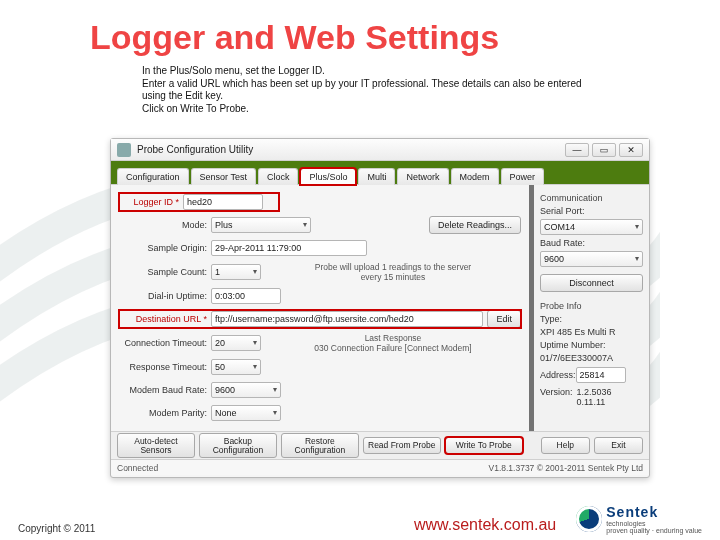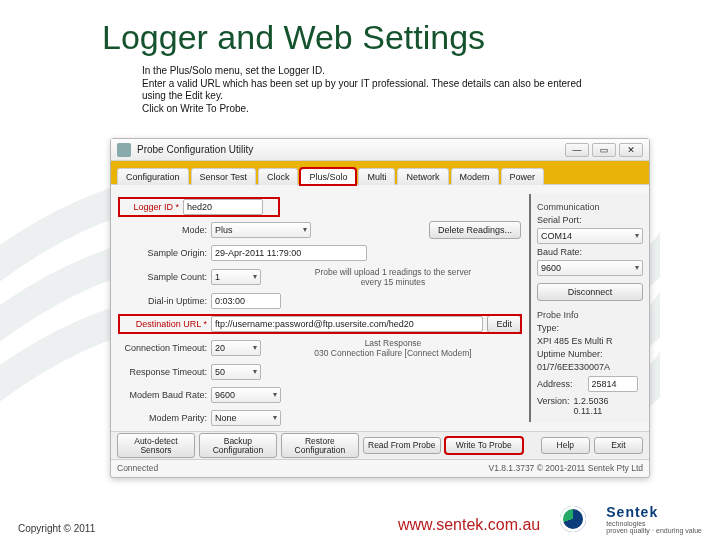--- a/index.html
+++ b/index.html
@@ -10,22 +10,22 @@
     position: relative; overflow: hidden;
     font-size: 10px;
     color: #222;
   }
   .bg-swirl {
     position: absolute; left: -40px; top: 100px;
     width: 700px; height: 400px; z-index: 0; pointer-events: none;
     opacity: 0.25;
   }
   .slide-title {
-    position: absolute; left: 102px; top: 18px;
-    font-size: 34px; font-weight: 400; color: #14532d;
+    position: absolute; left: 90px; top: 18px;
+    font-size: 34px; font-weight: 700; color: #ef4444;
     font-family: Arial, sans-serif;
   }
   .instructions {
     position: absolute; left: 142px; top: 65px; width: 460px;
     font-size: 10px; line-height: 1.25; color: #111;
   }
   .app-window {
     position: absolute; left: 110px; top: 138px;
     width: 540px; height: 340px;
     background: #f5f5f5;
@@ -43,33 +43,33 @@
   .titlebar .icon { width: 14px; height: 14px; background:#8aa; border-radius:2px; margin-right:6px; }
   .titlebar .spacer { flex: 1; }
   .win-btn {
     width: 24px; height: 14px; border: 1px solid #bbb;
     margin-left: 3px; background: linear-gradient(#fafafa,#e5e5e5);
     font-size: 9px; text-align: center; line-height: 12px;
     border-radius: 2px;
   }
   .tabs {
     display: flex; gap: 0; padding: 6px 6px 0 6px;
-    border-bottom: 1px solid #cfcfcf; background:#eab308;
+    border-bottom: 1px solid #cfcfcf; background:#4d7c0f;
   }
   .tab {
     padding: 3px 8px; font-size: 9px;
     border: 1px solid #cfcfcf; border-bottom: none;
     background: linear-gradient(#fafafa,#e8e8e8);
     margin-right: 2px; border-radius: 3px 3px 0 0;
     position: relative; top: 1px;
   }
   .tab.active { background: #fdfdfd; }
   .tab.highlight { outline: 2px solid #c00; outline-offset: -1px; }
   .body-area {
-    display: flex; height: calc(100% - 22px - 26px - 28px - 16px); align-items: center;
+    display: flex; height: calc(100% - 22px - 26px - 28px - 16px);
   }
   .left-panel {
     flex: 1; padding: 8px 8px 0 8px;
     display: flex; flex-direction: column; gap: 5px;
   }
   .row { display: flex; align-items: center; gap: 4px; min-height: 18px; }
   .lbl { width: 88px; text-align: right; font-size: 9px; color:#333; }
   .field {
     border: 1px solid #b5b5b5; background: #fff;
     height: 16px; padding: 0 3px; font-size: 9px; line-height: 14px;
@@ -78,21 +78,21 @@
   .combo { background: linear-gradient(#fff,#eee); position:relative; padding-right:14px; }
   .combo::after { content:"▾"; position:absolute; right:3px; top:0; font-size:8px; color:#555; }
   .btn {
     border: 1px solid #a8a8a8; border-radius: 3px;
     background: linear-gradient(#fdfdfd,#e2e2e2);
     padding: 3px 8px; font-size: 9px; text-align:center;
   }
   .hl { outline: 2px solid #c00; outline-offset: -1px; }
   .aside-text { font-size: 8.5px; color:#555; text-align:center; flex:1; }
   .right-panel {
-    width: 120px; border-left: 2px solid #737373;
+    width: 120px; border-left: 5px solid #737373;
     padding: 6px; font-size: 9px; background:#f2f2f2;
     display:flex; flex-direction:column; gap:3px;
   }
   .right-panel .section-title { font-size: 9px; color:#444; margin-top:2px;}
   .right-panel .val { font-size: 9px; color:#333; }
   .bottom-buttons {
     display: flex; gap: 4px; padding: 4px 6px;
     border-top: 1px solid #d0d0d0; background:#efefef;
     height: 28px; align-items:center;
   }
@@ -104,21 +104,21 @@
   }
   .statusbar .spacer { flex:1; }
   .footer {
     position: absolute; bottom: 6px; left: 0; right: 0;
     display: flex; align-items: flex-end; padding: 0 18px;
     z-index: 3;
   }
   .copyright { font-size: 10px; color:#333; }
   .footer .spacer { flex:1; }
   .footer-url { font-size: 16px; color:#b91c1c; margin-right: 20px; margin-top: 36px; }
-  .logo { display:flex; align-items:center; gap:20px; }
+  .logo { display:flex; align-items:center; gap:4px; }
   .logo .mark { width:26px; height:26px; border-radius:50%; background:
     conic-gradient(#0a3d7a 0 70%, #2a6 70% 100%);
     box-shadow: inset 0 0 0 3px #fff;
   }
   .logo-text { display:flex; flex-direction:column; }
   .logo-text .t1 { font-size:14px; font-weight:700; color:#0a3d7a; letter-spacing:1px; }
   .logo-text .t2 { font-size:7px; color:#555; }
 </style>
 </head>
 <body>
@@ -231,21 +231,21 @@
       <div class="field combo">COM14</div>
       <div class="val">Baud Rate:</div>
       <div class="field combo">9600</div>
       <div class="btn" style="margin-top:4px">Disconnect</div>
 
       <div class="section-title" style="margin-top:6px">Probe Info</div>
       <div class="val">Type:</div>
       <div class="val">XPI 485 Es Multi R</div>
       <div class="val">Uptime Number:</div>
       <div class="val">01/7/6EE330007A</div>
-      <div class="row" style="gap:15px">
+      <div class="row" style="gap:0">
         <span class="val">Address:</span>
         <span class="field" style="width:50px">25814</span>
       </div>
       <div class="row" style="gap:4px;align-items:flex-start">
         <span class="val">Version:</span>
         <div>
           <div class="val">1.2.5036</div>
           <div class="val">0.11.11</div>
         </div>
       </div>

